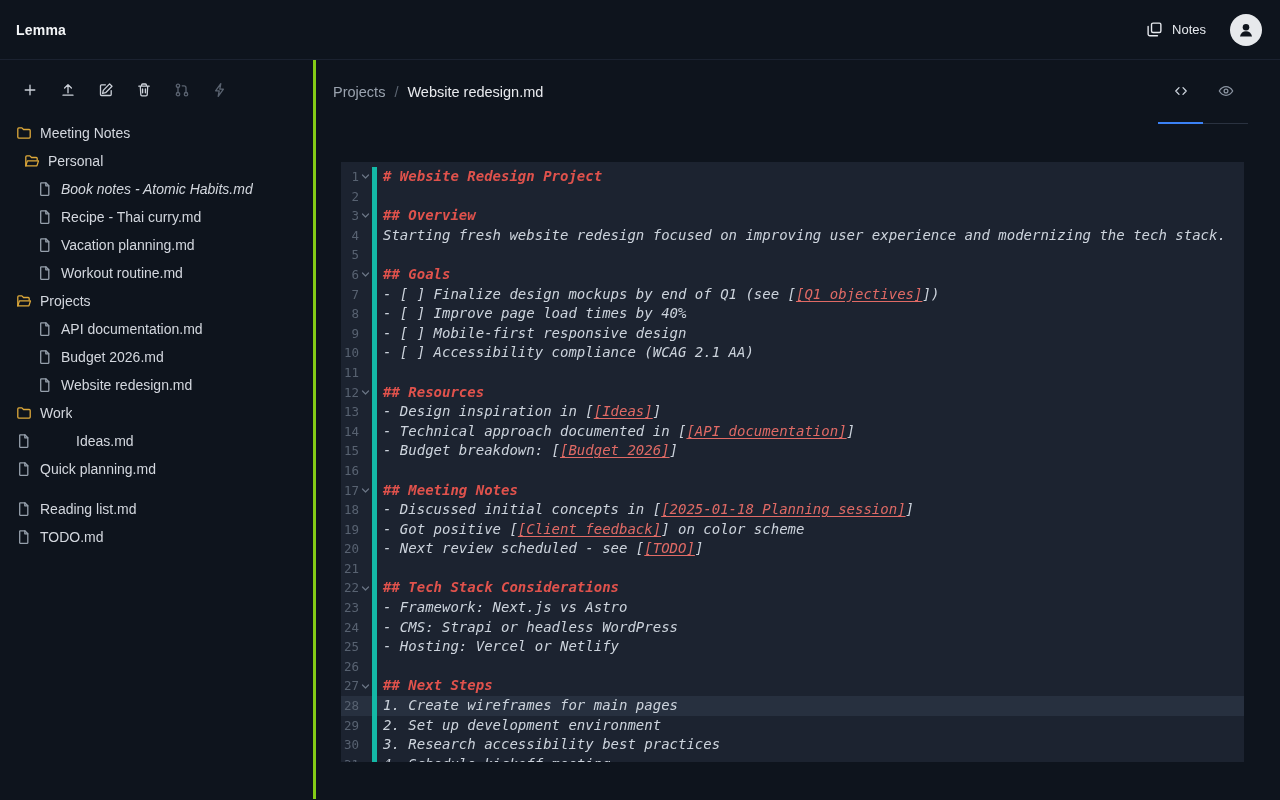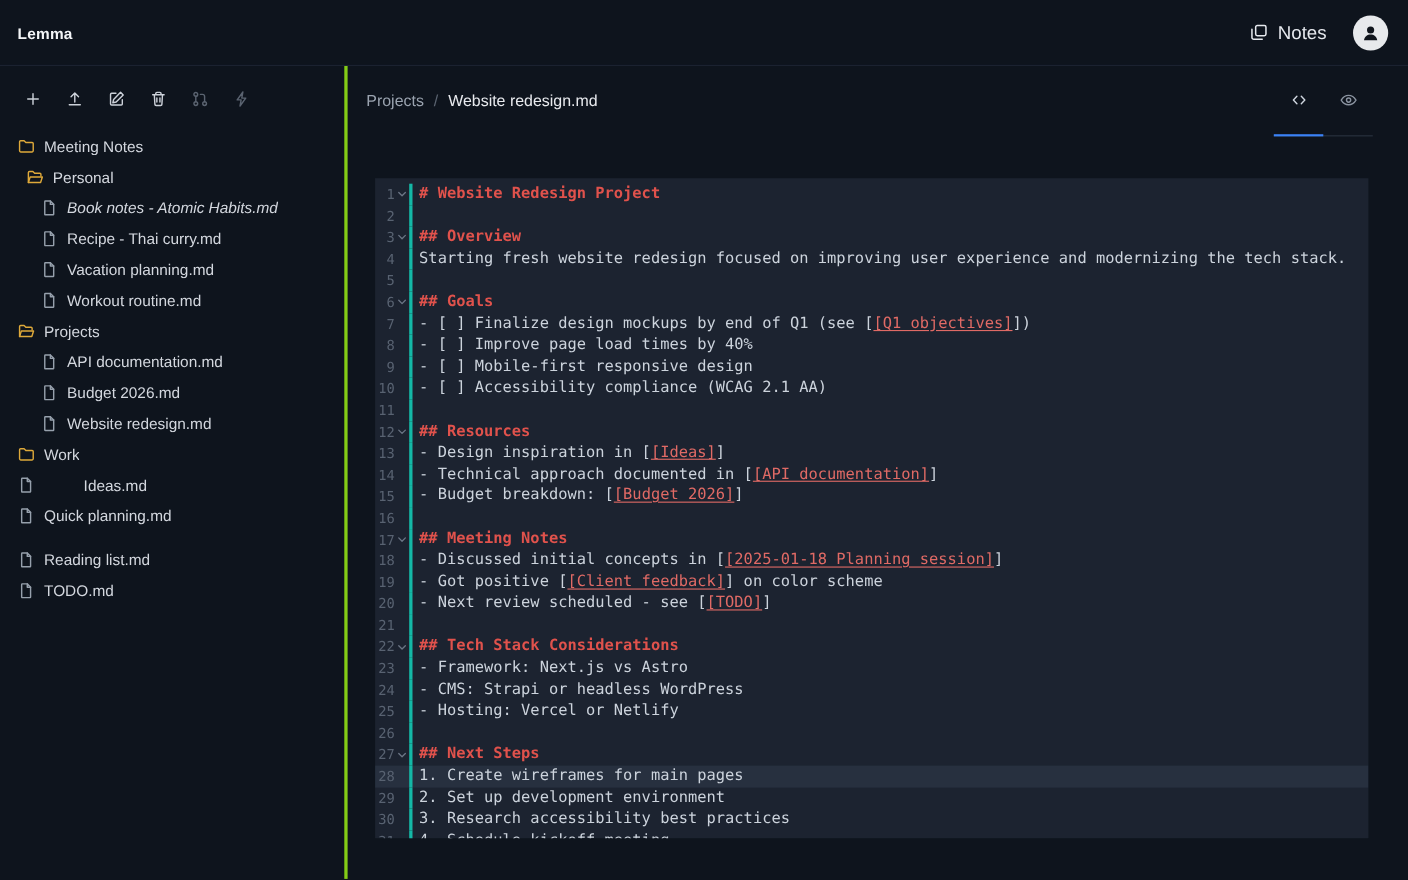--- a/index.html
+++ b/index.html
@@ -10,21 +10,21 @@
   }
   
   .header {
     height: 60px; display: flex; align-items: center; justify-content: space-between;
     padding: 0 18px 0 16px; border-bottom: 1px solid #1b2230;
   }
   .app-title { font-size: 14px; font-weight: 700; color: #f3f5f7; letter-spacing: .2px; }
   .header-right { display: flex; align-items: center; gap: 14px; }
   .notes-btn {
     display: flex; align-items: center; gap: 9px; background: none; border: none;
-    color: #e6e9ee; font-size: 17px; font-family: inherit; padding: 8px 10px;
+    color: #e6e9ee; font-size: 13px; font-family: inherit; padding: 8px 10px;
     border-radius: 8px; cursor: pointer;
   }
   .avatar {
     width: 32px; height: 32px; border-radius: 50%; background: #e7e9ec;
     display: flex; align-items: center; justify-content: center; color: #10151d; cursor: pointer;
   }
   
   .page-body { display: flex; height: 739px; }
   .sidebar { width: 316px; flex: none; border-right: 3px solid #84cc16; padding-top: 16px; }
   .toolbar { display: flex; gap: 10px; padding: 0 16px; }
@@ -60,21 +60,21 @@
   .vtab.active { color: #cfd6df; border-bottom-color: var(--accent, #3b82f6); }
   
   .editor {
     margin: 38px 36px 0 25px; height: 600px; background: #1c2330; overflow: hidden;
     font-family: "DejaVu Sans Mono", monospace; font-size: 14px; padding-top: 5px;
   }
   .ln { display: flex; height: 19.6px; line-height: 19.6px; }
   .ln.active { background: #27303f; }
   .ln-num { width: 18px; flex: none; text-align: right; color: #586271; font-size: 12.5px; line-height: 19.6px; }
   .ln-fold { width: 13px; flex: none; display: flex; align-items: center; justify-content: center; color: #6b7585; }
-  .ln-code { flex: 1; padding-left: 6px; border-left: 3px solid #14b8a6; white-space: pre; color: #ccd3dc; overflow: hidden; }
+  .ln-code { flex: 1; padding-left: 6px; border-left: 5px solid #14b8a6; white-space: pre; color: #ccd3dc; overflow: hidden; font-style: italic; }
   .ln-code.h { color: var(--heading, #e0524c); font-weight: 700; }
   .wlink { color: var(--link, #e06a65); text-decoration: underline; text-underline-offset: 2px; cursor: pointer; }
 </style>
 </head>
 <body>
 
 <header class="header">
   <div class="app-title">Lemma</div>
   <div class="header-right">
     <button class="notes-btn">

